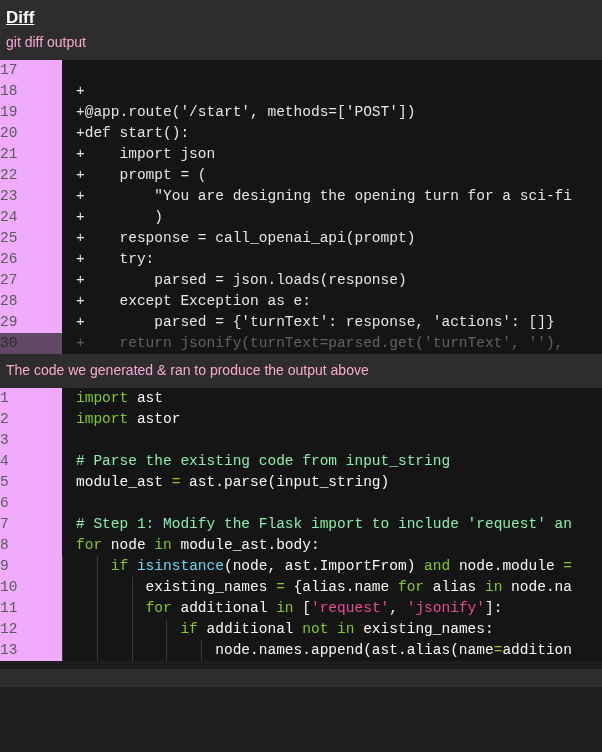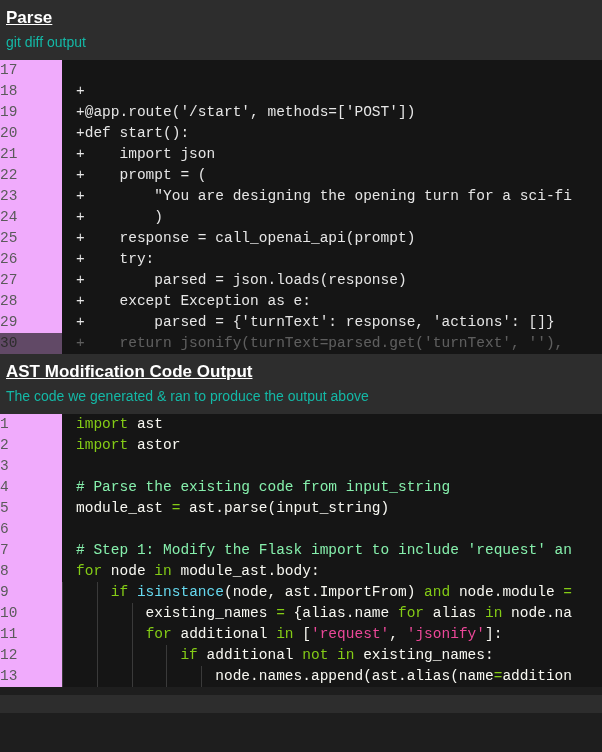--- a/index.html
+++ b/index.html
@@ -15,21 +15,21 @@
     padding: 8px 6px 10px 6px;
   }
   .section-title {
     color: #fff;
     font-weight: 700;
     font-size: 17px;
     text-decoration: underline;
     margin-bottom: 6px;
   }
   .section-sub {
-    color: #14b8a6;
+    color: #f9a8d4;
     font-size: 14px;
   }
   .code-block {
     background: #151515;
     font-family: "SFMono-Regular", Consolas, "Liberation Mono", Menlo, monospace;
     font-size: 14.5px;
     line-height: 21px;
     overflow: hidden;
     white-space: pre;
   }
@@ -67,26 +67,25 @@
     position: absolute;
     top: 0; bottom: 0;
     width: 1px;
     background: #3a3a3a;
   }
 </style>
 </head>
 <body>
 
 <div class="section-header">
-  <div class="section-title">Parse</div>
+  <div class="section-title">Diff</div>
   <div class="section-sub">git diff output</div>
 </div>
 
 <div class="code-block" id="diff-code"><div class="code-row"><div class="gutter">17</div><div class="code-cell"> </div></div><div class="code-row"><div class="gutter">18</div><div class="code-cell">+</div></div><div class="code-row"><div class="gutter">19</div><div class="code-cell">+@app.route('/start', methods=['POST'])</div></div><div class="code-row"><div class="gutter">20</div><div class="code-cell">+def start():</div></div><div class="code-row"><div class="gutter">21</div><div class="code-cell">+    import json</div></div><div class="code-row"><div class="gutter">22</div><div class="code-cell">+    prompt = (</div></div><div class="code-row"><div class="gutter">23</div><div class="code-cell">+        "You are designing the opening turn for a sci-fi</div></div><div class="code-row"><div class="gutter">24</div><div class="code-cell">+        )</div></div><div class="code-row"><div class="gutter">25</div><div class="code-cell">+    response = call_openai_api(prompt)</div></div><div class="code-row"><div class="gutter">26</div><div class="code-cell">+    try:</div></div><div class="code-row"><div class="gutter">27</div><div class="code-cell">+        parsed = json.loads(response)</div></div><div class="code-row"><div class="gutter">28</div><div class="code-cell">+    except Exception as e:</div></div><div class="code-row"><div class="gutter">29</div><div class="code-cell">+        parsed = {'turnText': response, 'actions': []}</div></div><div class="code-row" style="opacity: 0.35;"><div class="gutter">30</div><div class="code-cell">+    return jsonify(turnText=parsed.get('turnText', ''),</div></div></div>
 
 <div class="section-header">
-  <div class="section-title">AST Modification Code Output</div>
   <div class="section-sub">The code we generated &amp; ran to produce the output above</div>
 </div>
 
 <div class="code-block ast-code" id="ast-code"><div class="code-row"><div class="gutter">1</div><div class="code-cell c-white" style="position: relative;"><span class="c-red">import</span> ast</div></div><div class="code-row"><div class="gutter">2</div><div class="code-cell c-white" style="position: relative;"><span class="c-red">import</span> astor</div></div><div class="code-row"><div class="gutter">3</div><div class="code-cell c-white" style="position: relative;"></div></div><div class="code-row"><div class="gutter">4</div><div class="code-cell c-white" style="position: relative;"><span class="c-grey"># Parse the existing code from input_string</span></div></div><div class="code-row"><div class="gutter">5</div><div class="code-cell c-white" style="position: relative;">module_ast <span class="c-red">=</span> ast.parse(input_string)</div></div><div class="code-row"><div class="gutter">6</div><div class="code-cell c-white" style="position: relative;"></div></div><div class="code-row"><div class="gutter">7</div><div class="code-cell c-white" style="position: relative;"><span class="c-grey"># Step 1: Modify the Flask import to include 'request' an</span></div></div><div class="code-row"><div class="gutter">8</div><div class="code-cell c-white" style="position: relative;"><span class="c-red">for</span> node <span class="c-red">in</span> module_ast.body:</div></div><div class="code-row"><div class="gutter">9</div><div class="code-cell c-white" style="position: relative;"><span class="guide" style="left:0px"></span><span class="guide" style="left:34.8px"></span>    <span class="c-red">if</span> <span class="c-blue">isinstance</span>(node, ast.ImportFrom) <span class="c-red">and</span> node.module <span class="c-red">=</span></div></div><div class="code-row"><div class="gutter">10</div><div class="code-cell c-white" style="position: relative;"><span class="guide" style="left:0px"></span><span class="guide" style="left:34.8px"></span><span class="guide" style="left:69.6px"></span>        existing_names <span class="c-red">=</span> {alias.name <span class="c-red">for</span> alias <span class="c-red">in</span> node.na</div></div><div class="code-row"><div class="gutter">11</div><div class="code-cell c-white" style="position: relative;"><span class="guide" style="left:0px"></span><span class="guide" style="left:34.8px"></span><span class="guide" style="left:69.6px"></span>        <span class="c-red">for</span> additional <span class="c-red">in</span> [<span class="c-yellow">'request'</span>, <span class="c-yellow">'jsonify'</span>]:</div></div><div class="code-row"><div class="gutter">12</div><div class="code-cell c-white" style="position: relative;"><span class="guide" style="left:0px"></span><span class="guide" style="left:34.8px"></span><span class="guide" style="left:69.6px"></span><span class="guide" style="left:104.39999999999999px"></span>            <span class="c-red">if</span> additional <span class="c-red">not</span> <span class="c-red">in</span> existing_names:</div></div><div class="code-row"><div class="gutter">13</div><div class="code-cell c-white" style="position: relative;"><span class="guide" style="left:0px"></span><span class="guide" style="left:34.8px"></span><span class="guide" style="left:69.6px"></span><span class="guide" style="left:104.39999999999999px"></span><span class="guide" style="left:139.2px"></span>                node.names.append(ast.alias(name<span class="c-red">=</span>addition</div></div></div>
 
 <div class="bottom-bar"></div>
 
 </body></html>

